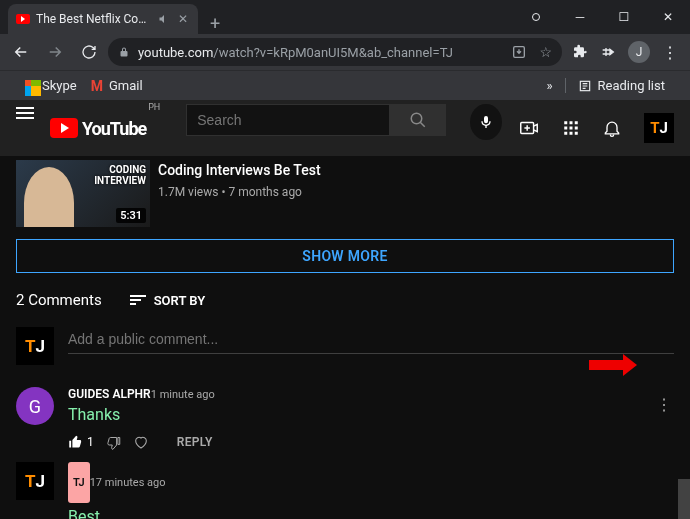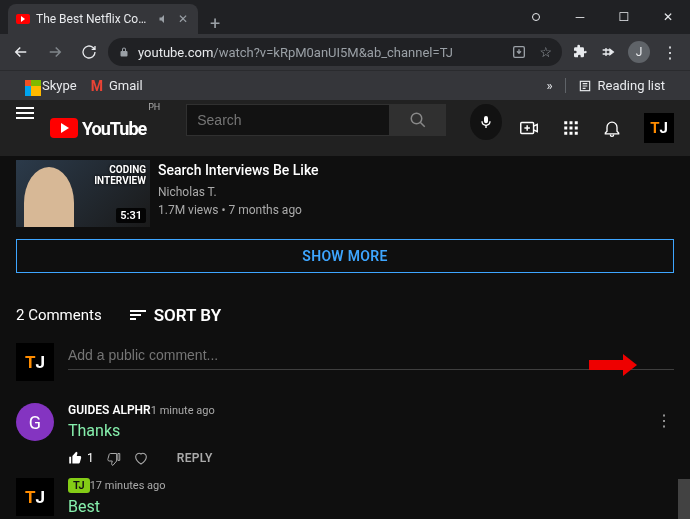--- a/index.html
+++ b/index.html
@@ -53,37 +53,37 @@
   
   .content { padding: 0 16px; }
   .related { display: flex; gap: 8px; padding: 4px 0 8px 0; }
   .thumb { width: 134px; height: 67px; background: linear-gradient(135deg,#2b3a4a,#1a1a1a); position: relative; flex-shrink:0; overflow:hidden;}
   .thumb-person { position:absolute; left:8px; bottom:0; width:50px; height:60px; background:#d7b896; border-radius:50% 50% 0 0 / 60% 60% 0 0;}
   .thumb-overlay { position:absolute; right:4px; top:4px; width:52px; text-align:right;}
   .thumb-overlay div { font-size:10px; font-weight:700; color:#fff; text-shadow:0 0 3px #000; line-height:11px;}
   .duration { position: absolute; right: 4px; bottom: 4px; background: rgba(0,0,0,.85); font-size: 11px; padding: 1px 4px; border-radius: 2px; font-weight:600;}
   .rel-meta { font-size: 12px; color: #aaa; line-height: 1.5; }
   .rel-meta .title { color: #fff; font-size: 14px; font-weight: 500; margin-bottom: 2px;}
-  .showmore { border: 1px solid #3ea6ff; color: #3ea6ff; text-align: center; padding: 8px 0; font-size: 14px; font-weight: 600; cursor: pointer; letter-spacing:.3px; margin: 4px 0 32px 0;}
+  .showmore { border: 1px solid #3ea6ff; color: #3ea6ff; text-align: center; padding: 8px 0; font-size: 14px; font-weight: 600; cursor: pointer; letter-spacing:.3px; margin: 4px 0 18px 0;}
   .comhead { display: flex; align-items: center; gap: 28px; margin-bottom: 18px;}
   .comcount { font-size: 15px; }
-  .sortby { display: flex; align-items: center; gap: 8px; font-size: 17px; font-weight: 600; cursor: pointer; color:#fff;}
+  .sortby { display: flex; align-items: center; gap: 8px; font-size: 13px; font-weight: 600; cursor: pointer; color:#fff;}
   .sort-icon { display:flex; flex-direction:column; gap:2px;}
   .sort-icon span { height:2px; background:#fff; display:block;} .sort-icon span:nth-child(1){width:16px;} .sort-icon span:nth-child(2){width:11px;} .sort-icon span:nth-child(3){width:6px;}
   .addc { display: flex; gap: 14px; align-items: flex-start; margin-bottom: 22px;}
   .addc input { flex:1; background:transparent; border:none; border-bottom:1px solid #3f3f3f; padding:4px 0 6px 0; font-size:14px; color:#fca5a5; outline:none;}
   .tj-av2 { width: 38px; height: 38px; background:#000; display:flex; align-items:center; justify-content:center; font-weight:700; font-size:17px; flex-shrink:0;}
   .tj-av2 .t{color:#ff8c00;} .tj-av2 .j{color:#fff;}
   .cmt { display:flex; gap:14px; margin-bottom:12px;}
   .cmt .av { width:38px; height:38px; border-radius:50%; display:flex; align-items:center; justify-content:center; font-size:18px; font-weight:400; flex-shrink:0; color:#fff;}
   .cmt .body { flex:1; font-size:13px;}
   .pinrow { font-size:11px; color:#aaa; margin-bottom:4px; display:flex; gap:6px; align-items:center;}
   .authrow { display:flex; align-items:center; margin-bottom:4px;}
   .authrow .name { font-size:12px; font-weight:600;}
-  .authrow .chip { background:#84cc16; color:#111; font-size:11px; font-weight:600; padding:1px 5px; border-radius:3px;}
+  .authrow .chip { background:#fca5a5; color:#111; font-size:11px; font-weight:600; padding:14px 5px; border-radius:3px;}
   .authrow .time { font-size:11px; color:#aaa;}
   .ctext { font-size:16px; color:#86efac; margin-bottom:10px;}
   .actions { display:flex; gap:12px; align-items:center; color:#aaa;}
   .actions .btn { cursor:pointer; display:flex; align-items:center; gap:4px; font-size:12px;}
   .actions .reply { font-size:12px; font-weight:600; color:#aaa; letter-spacing:.3px; margin-left:16px;}
   .kebab { width:20px; text-align:center; color:#aaa; cursor:pointer; font-size:16px; align-self:flex-start; margin-top:8px;}
   .arrow { position:absolute; pointer-events:none;}
   .arrow-body { width:34px; height:10px; background:#e00;}
   .arrow-head { width:0; height:0; border-top:11px solid transparent; border-bottom:11px solid transparent; border-left:14px solid #e00; }
   .arrow-wrap { display:flex; align-items:center;}
@@ -250,22 +250,21 @@
   <div class="related">
     <div class="thumb">
       <div class="thumb-person"></div>
       <div class="thumb-overlay">
           <div>CODING</div>
           <div>INTERVIEW</div>
         </div>
       <span class="duration">5:31</span>
     </div>
     <div class="rel-meta">
-      <div class="title">Search Interviews Be Like</div>
-      <div>Nicholas T.</div>
+      <div class="title">Coding Interviews Be Test</div>
       <div><span>1.7M views</span> • <span>7 months ago</span></div>
     </div>
   </div>
 
   <div class="showmore">SHOW MORE</div>
 
   <div class="comhead">
     <span class="comcount">2 Comments</span>
     <span class="sortby">
       <span class="sort-icon">

